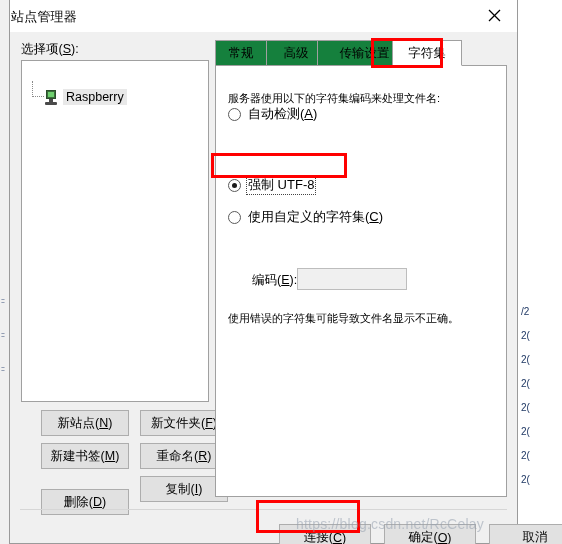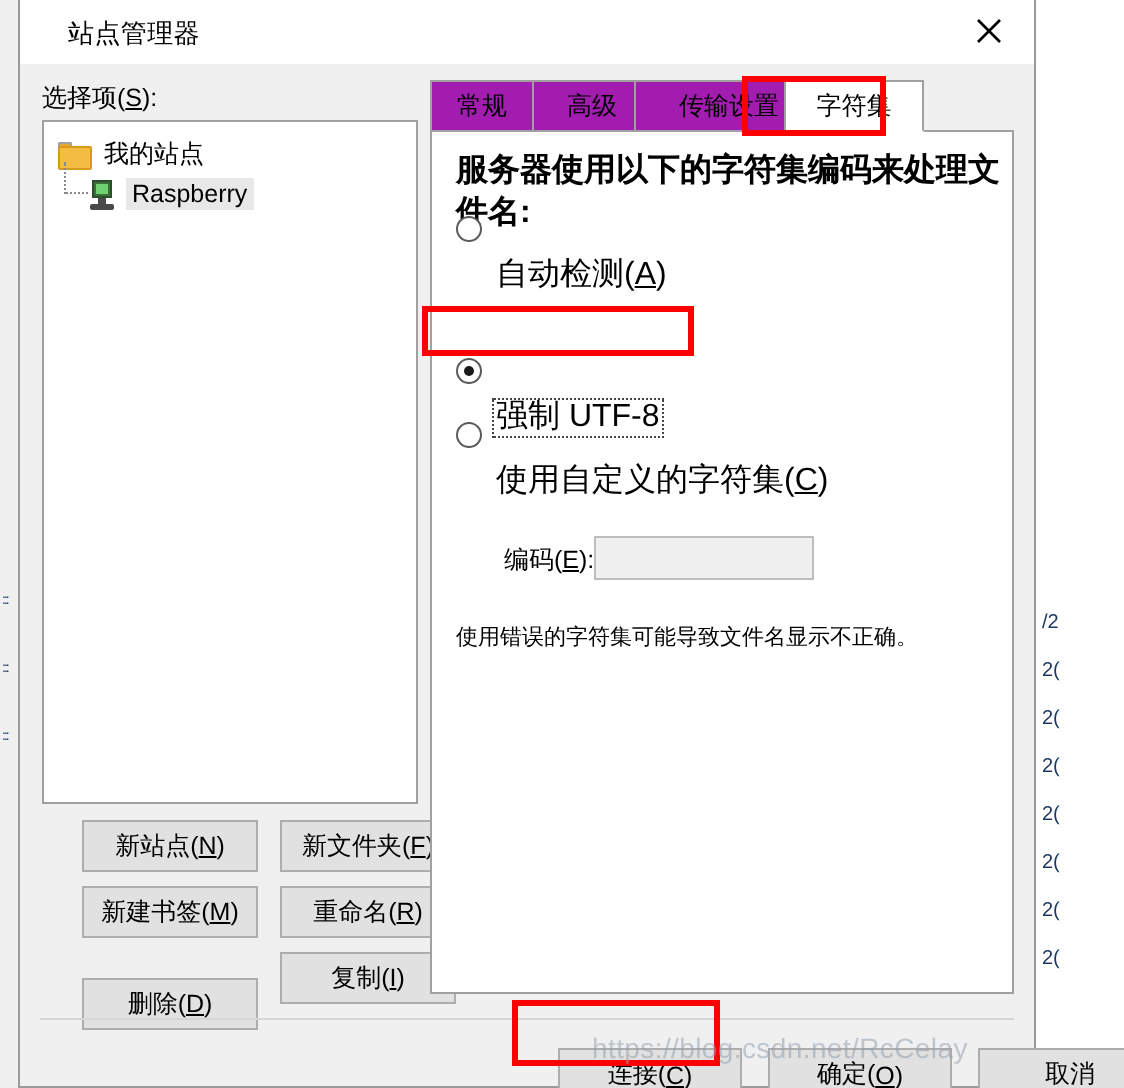--- a/index.html
+++ b/index.html
@@ -76,21 +76,21 @@
     box-sizing: border-box;
   }
   .titlebar {
     position: relative;
     height: 32px;
     background: #ffffff;
     border-bottom: 1px solid #ffffff;
   }
   .title-text {
     position: absolute;
-    left: 24px;
+    left: 1px;
     top: 8px;
     font-size: 13px;
     color: #000000;
     letter-spacing: 0.2px;
   }
   .close-btn {
     position: absolute;
     right: 0;
     top: 0;
     width: 46px;
@@ -243,21 +243,21 @@
     position: absolute;
     left: 205px;
     top: 8px;
     width: 292px;
     height: 26px;
   }
   .tab {
     position: absolute;
     top: 0;
     height: 26px;
-    background: #a21caf;
+    background: #15803d;
     border: 1px solid #a0a0a0;
     border-bottom: none;
     box-sizing: border-box;
     display: flex;
     align-items: center;
     justify-content: center;
     font-size: 12.5px;
     cursor: pointer;
   }
   .tab.active {
@@ -271,23 +271,22 @@
     top: 33px;
     width: 292px;
     height: 432px;
     background: #ffffff;
     border: 1px solid #a0a0a0;
     box-sizing: border-box;
   }
   .intro-text {
     position: absolute;
     left: 12px;
-    top: 9px;
-    font-size: 16px;
-    font-weight: bold;
+    top: 25px;
+    font-size: 11px;
   }
   .radio-row {
     position: absolute;
     display: flex;
     align-items: flex-start;
     gap: 7px;
     cursor: pointer;
   }
   .radio {
     width: 13px; height: 13px;
@@ -300,21 +299,21 @@
     margin-top: 2px;
   }
   .radio.checked::after {
     content: "";
     position: absolute;
     left: 3px; top: 3px;
     width: 5px; height: 5px;
     border-radius: 50%;
     background: #1a1a1a;
   }
-  .radio-label { font-size: 16px; line-height: 16px; margin-top: 24px; }
+  .radio-label { font-size: 13px; line-height: 16px; }
   .focus-ring {
     outline: 1px dotted #444;
     outline-offset: 1px;
   }
   .hint-text {
     position: absolute;
     left: 35px;
     font-size: 12.5px;
     line-height: 19px;
     width: 245px;
@@ -419,27 +418,20 @@
         </svg>
       </span>
     </div>
   </div>
 
   <div class="body-area">
 
     <div class="select-label">选择项(<span class="underl">S</span>):</div>
 
     <div class="tree-box">
-      <div class="tree-root">
-        <span class="folder-icon">
-          <span class="tab"></span>
-            <span class="bodyf"></span>
-        </span>
-        <span class="tree-label">我的站点</span>
-      </div>
       <div class="tree-child">
         <span class="tree-elbow"></span>
         <span class="server-icon">
           <span class="scr">
               <i></i>
             </span>
             <span class="stand"></span>
             <span class="base"></span>
         </span>
         <span class="tree-label selected">Raspberry</span>

